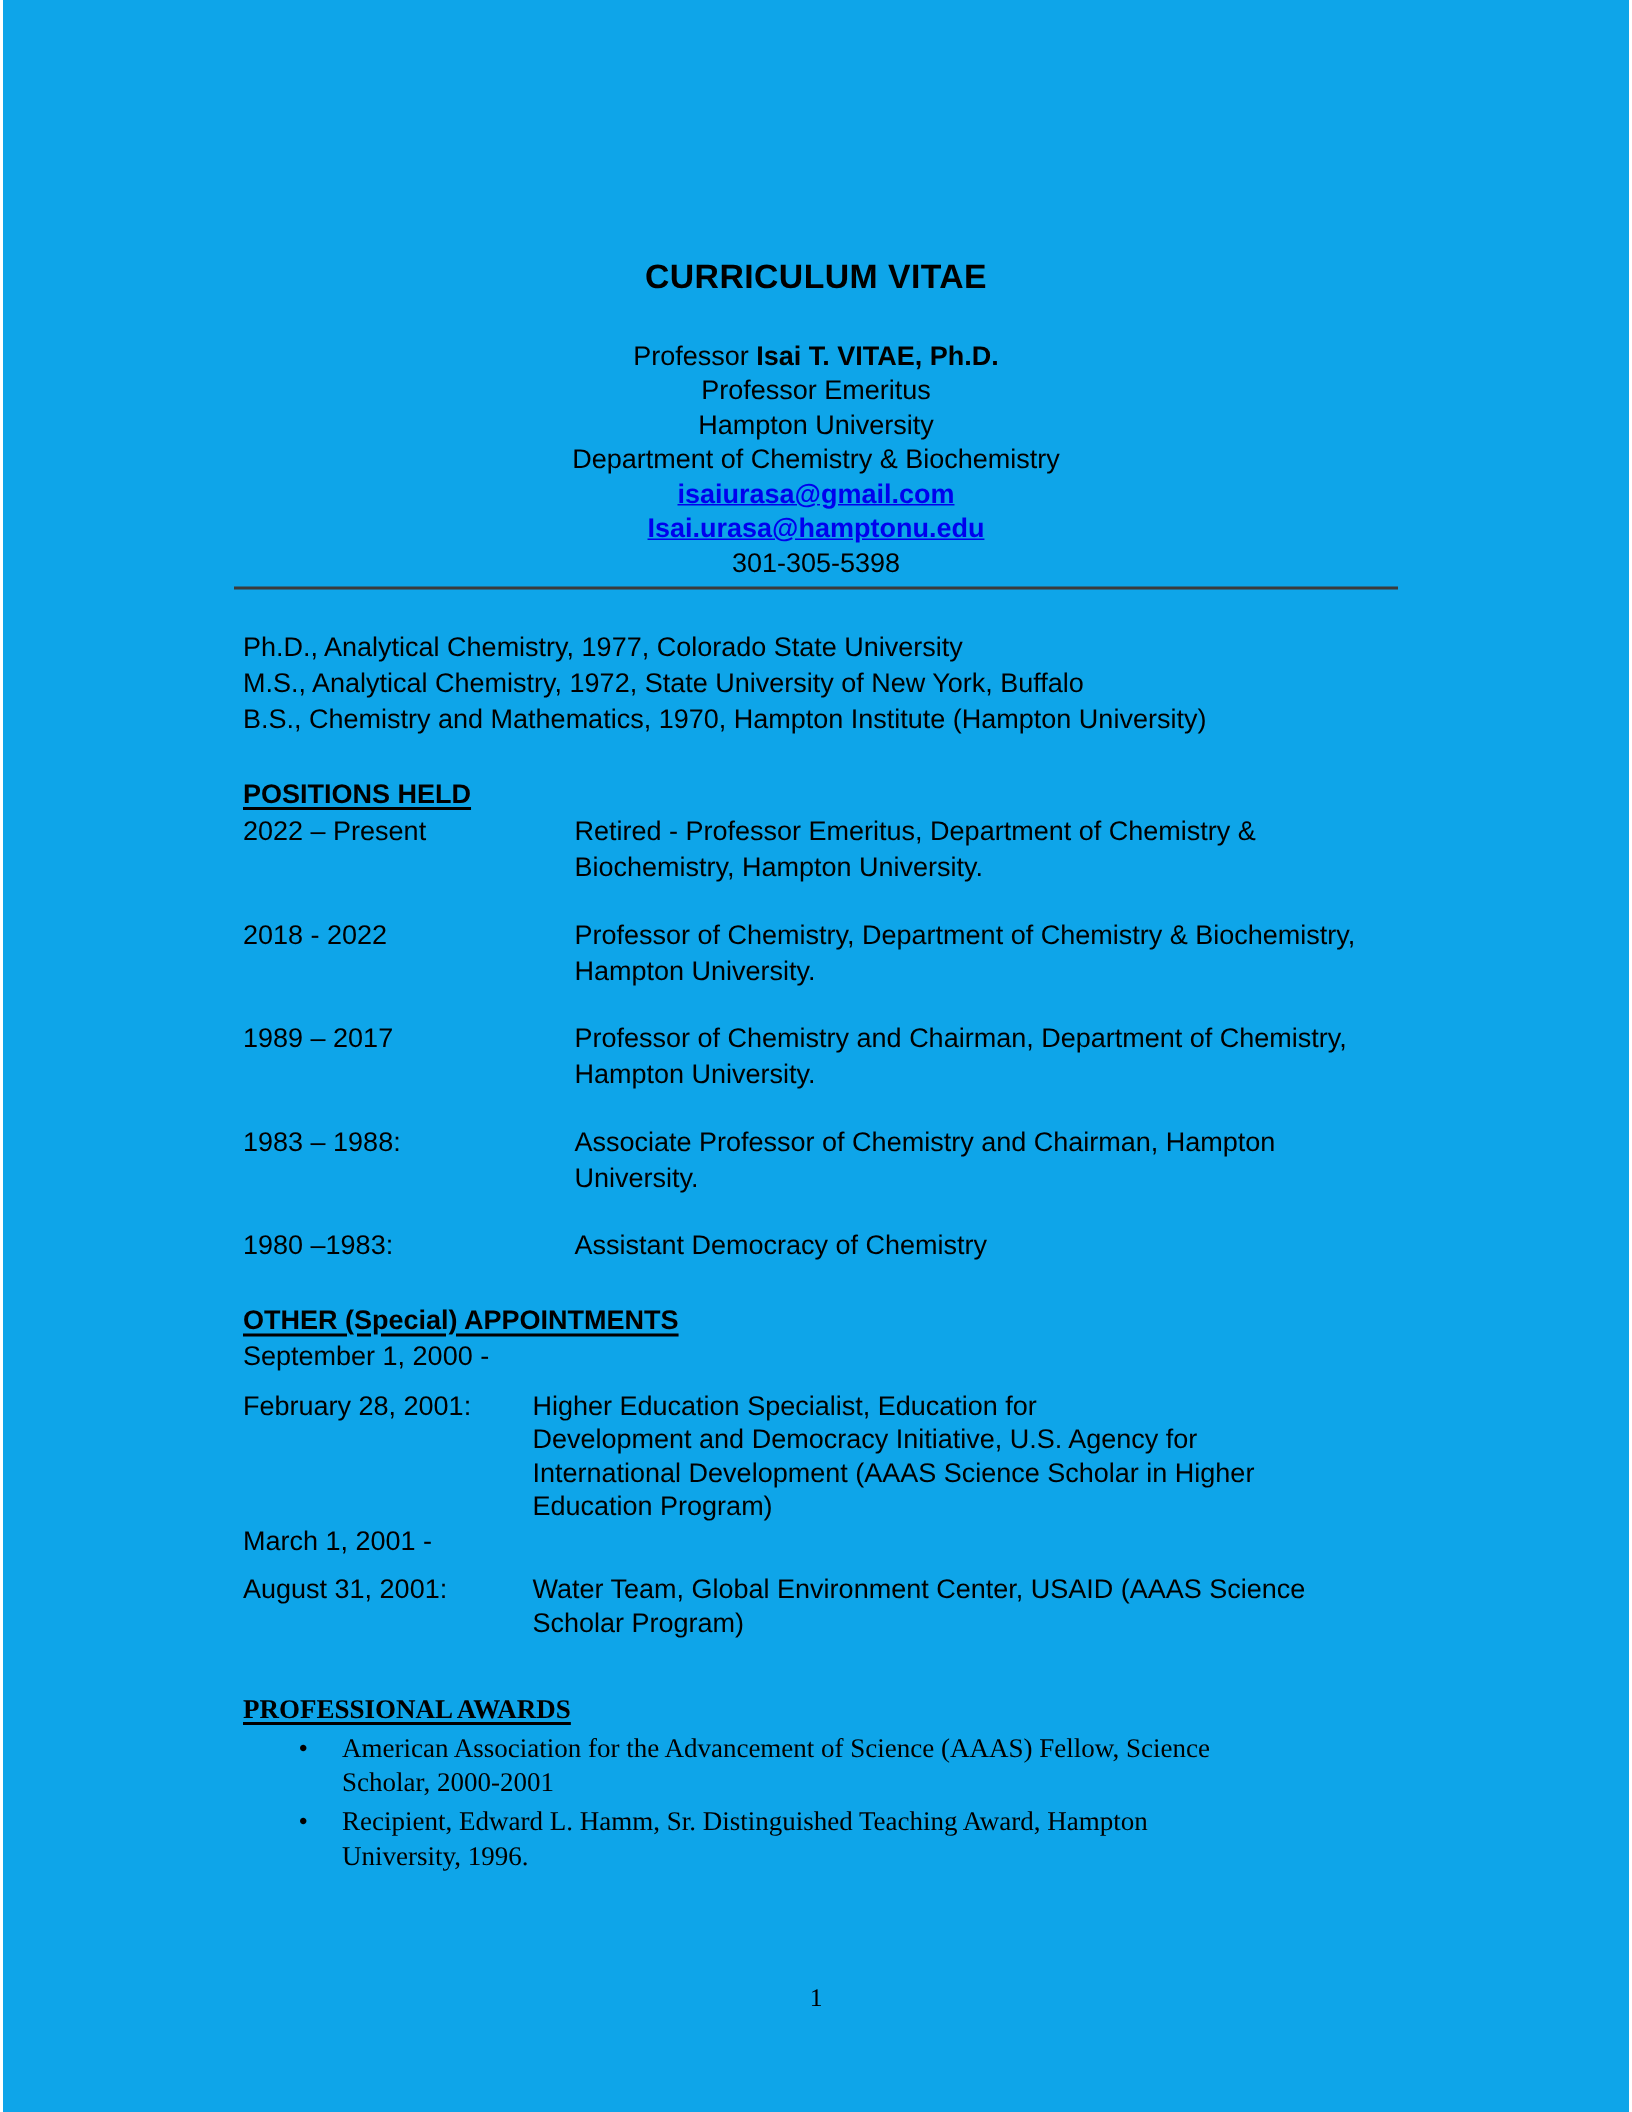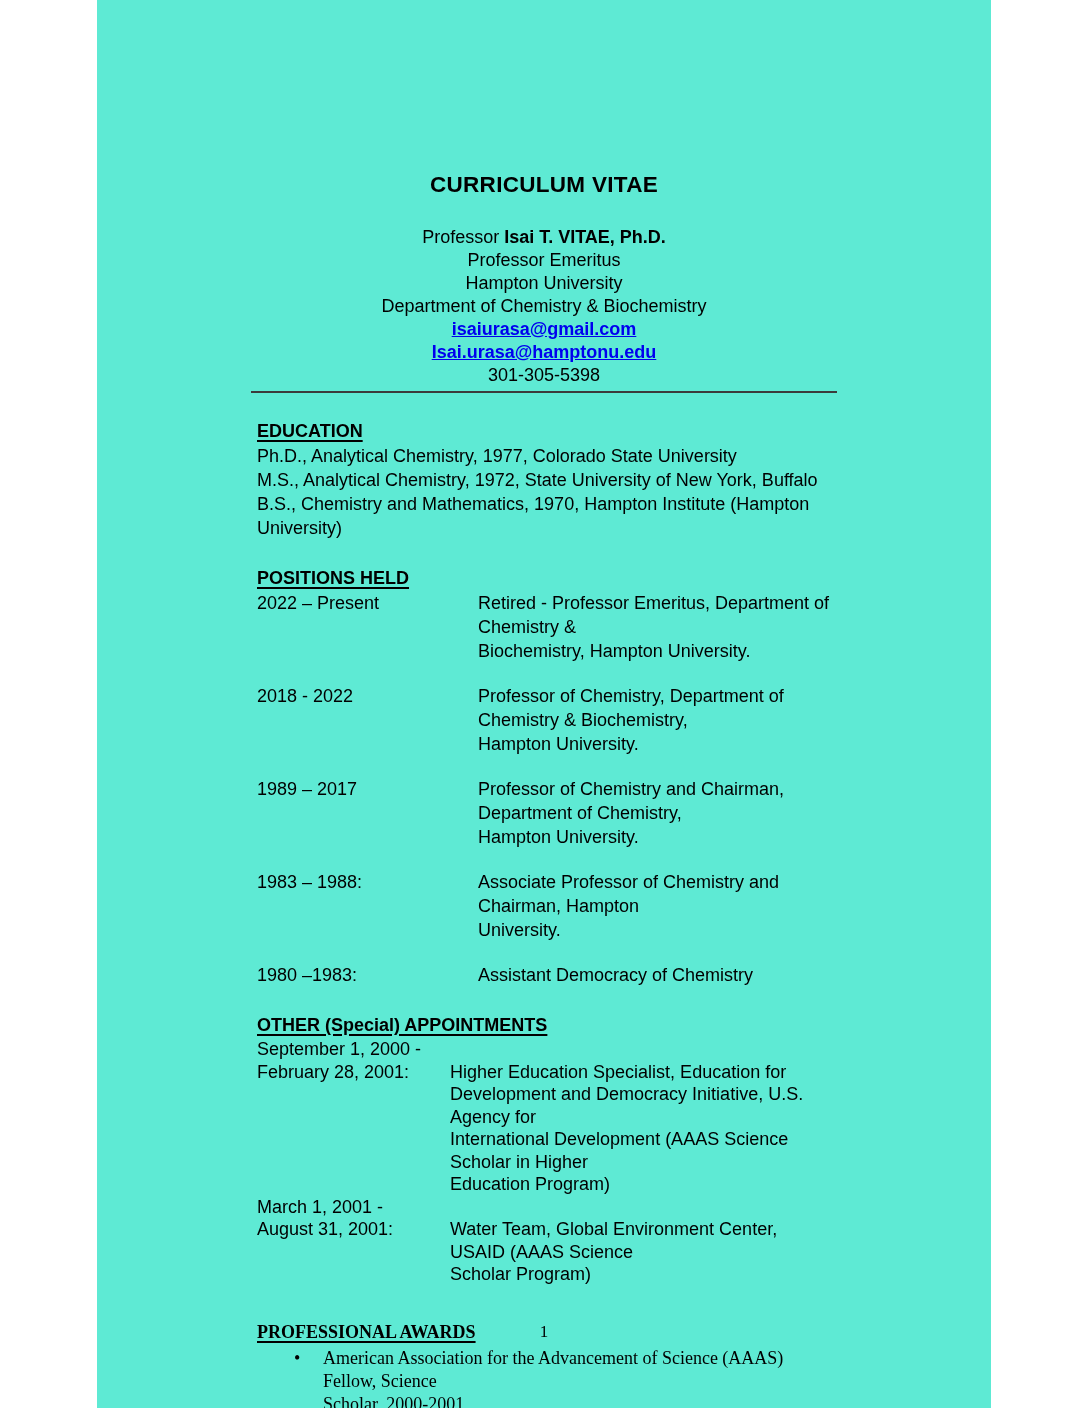--- a/index.html
+++ b/index.html
@@ -1,21 +1,21 @@
 <!DOCTYPE html>
 <html><head>
 <meta charset="utf-8">
 <style>
   * { margin: 0; padding: 0; box-sizing: border-box; }
   html, body { background: #ffffff; }
   .page {
     position: relative;
-    width: 894px;
+    width: 1084px;
     height: 1408px;
-    background: #5eead4;
+    background: #0ea5e9;
     font-family: "Liberation Sans", sans-serif;
     font-size: 18px;
     color: #000000;
     overflow: hidden;
     margin: 0 auto;
   }
   .content { margin: 0 158px 0 160px; }
 
   
   .header { padding-top: 170px; text-align: center; }
@@ -60,20 +60,21 @@
     gap: 28px;
   }
   .pos-row:last-child { margin-bottom: 0; }
   .pre { white-space: pre-line; }
 
   .appt-intro { line-height: 22.5px; }
   .appt-row {
     display: grid;
     grid-template-columns: 193px 1fr;
     line-height: 22.5px;
+    margin-top: 10px;
   }
 
   .awards { margin-top: 34px; font-family: Liberation Serif, serif; }
   .award-item {
     position: relative;
     padding-left: 66px;
     line-height: 23px;
     margin-top: 3px;
   }
   .award-item::before {
@@ -108,21 +109,20 @@
     <div class="hline"><span class="email-link">isaiurasa@gmail.com</span></div>
     <div class="hline"><span class="email-link">Isai.urasa@hamptonu.edu</span></div>
     <div class="hline">301-305-5398</div>
   </div>
 
   <hr class="divider">
 
   <div class="content">
 
     <div class="section">
-      <div class="section-heading">EDUCATION</div>
       <div class="edu-item">Ph.D., Analytical Chemistry, 1977, Colorado State University</div>
       <div class="edu-item">M.S., Analytical Chemistry, 1972, State University of New York, Buffalo</div>
       <div class="edu-item">B.S., Chemistry and Mathematics, 1970, Hampton Institute (Hampton University)</div>
     </div>
 
     <div class="section">
       <div class="section-heading">POSITIONS HELD</div>
       <div class="pos-row">
         <div>2022 – Present</div>
         <div class="pre">Retired - Professor Emeritus, Department of Chemistry &amp;
@@ -164,18 +164,20 @@
         <div>August 31, 2001:</div>
         <div class="pre">Water Team, Global Environment Center, USAID (AAAS Science
 Scholar Program)</div>
       </div>
     </div>
 
     <div class="section awards">
       <div class="section-heading">PROFESSIONAL AWARDS</div>
       <div class="award-item pre">American Association for the Advancement of Science (AAAS) Fellow, Science
 Scholar, 2000-2001</div>
+      <div class="award-item pre">Recipient, Edward L. Hamm, Sr. Distinguished Teaching Award, Hampton
+University, 1996.</div>
     </div>
 
   </div>
 
   <div class="page-number">1</div>
 </div>
 
 </body></html>

